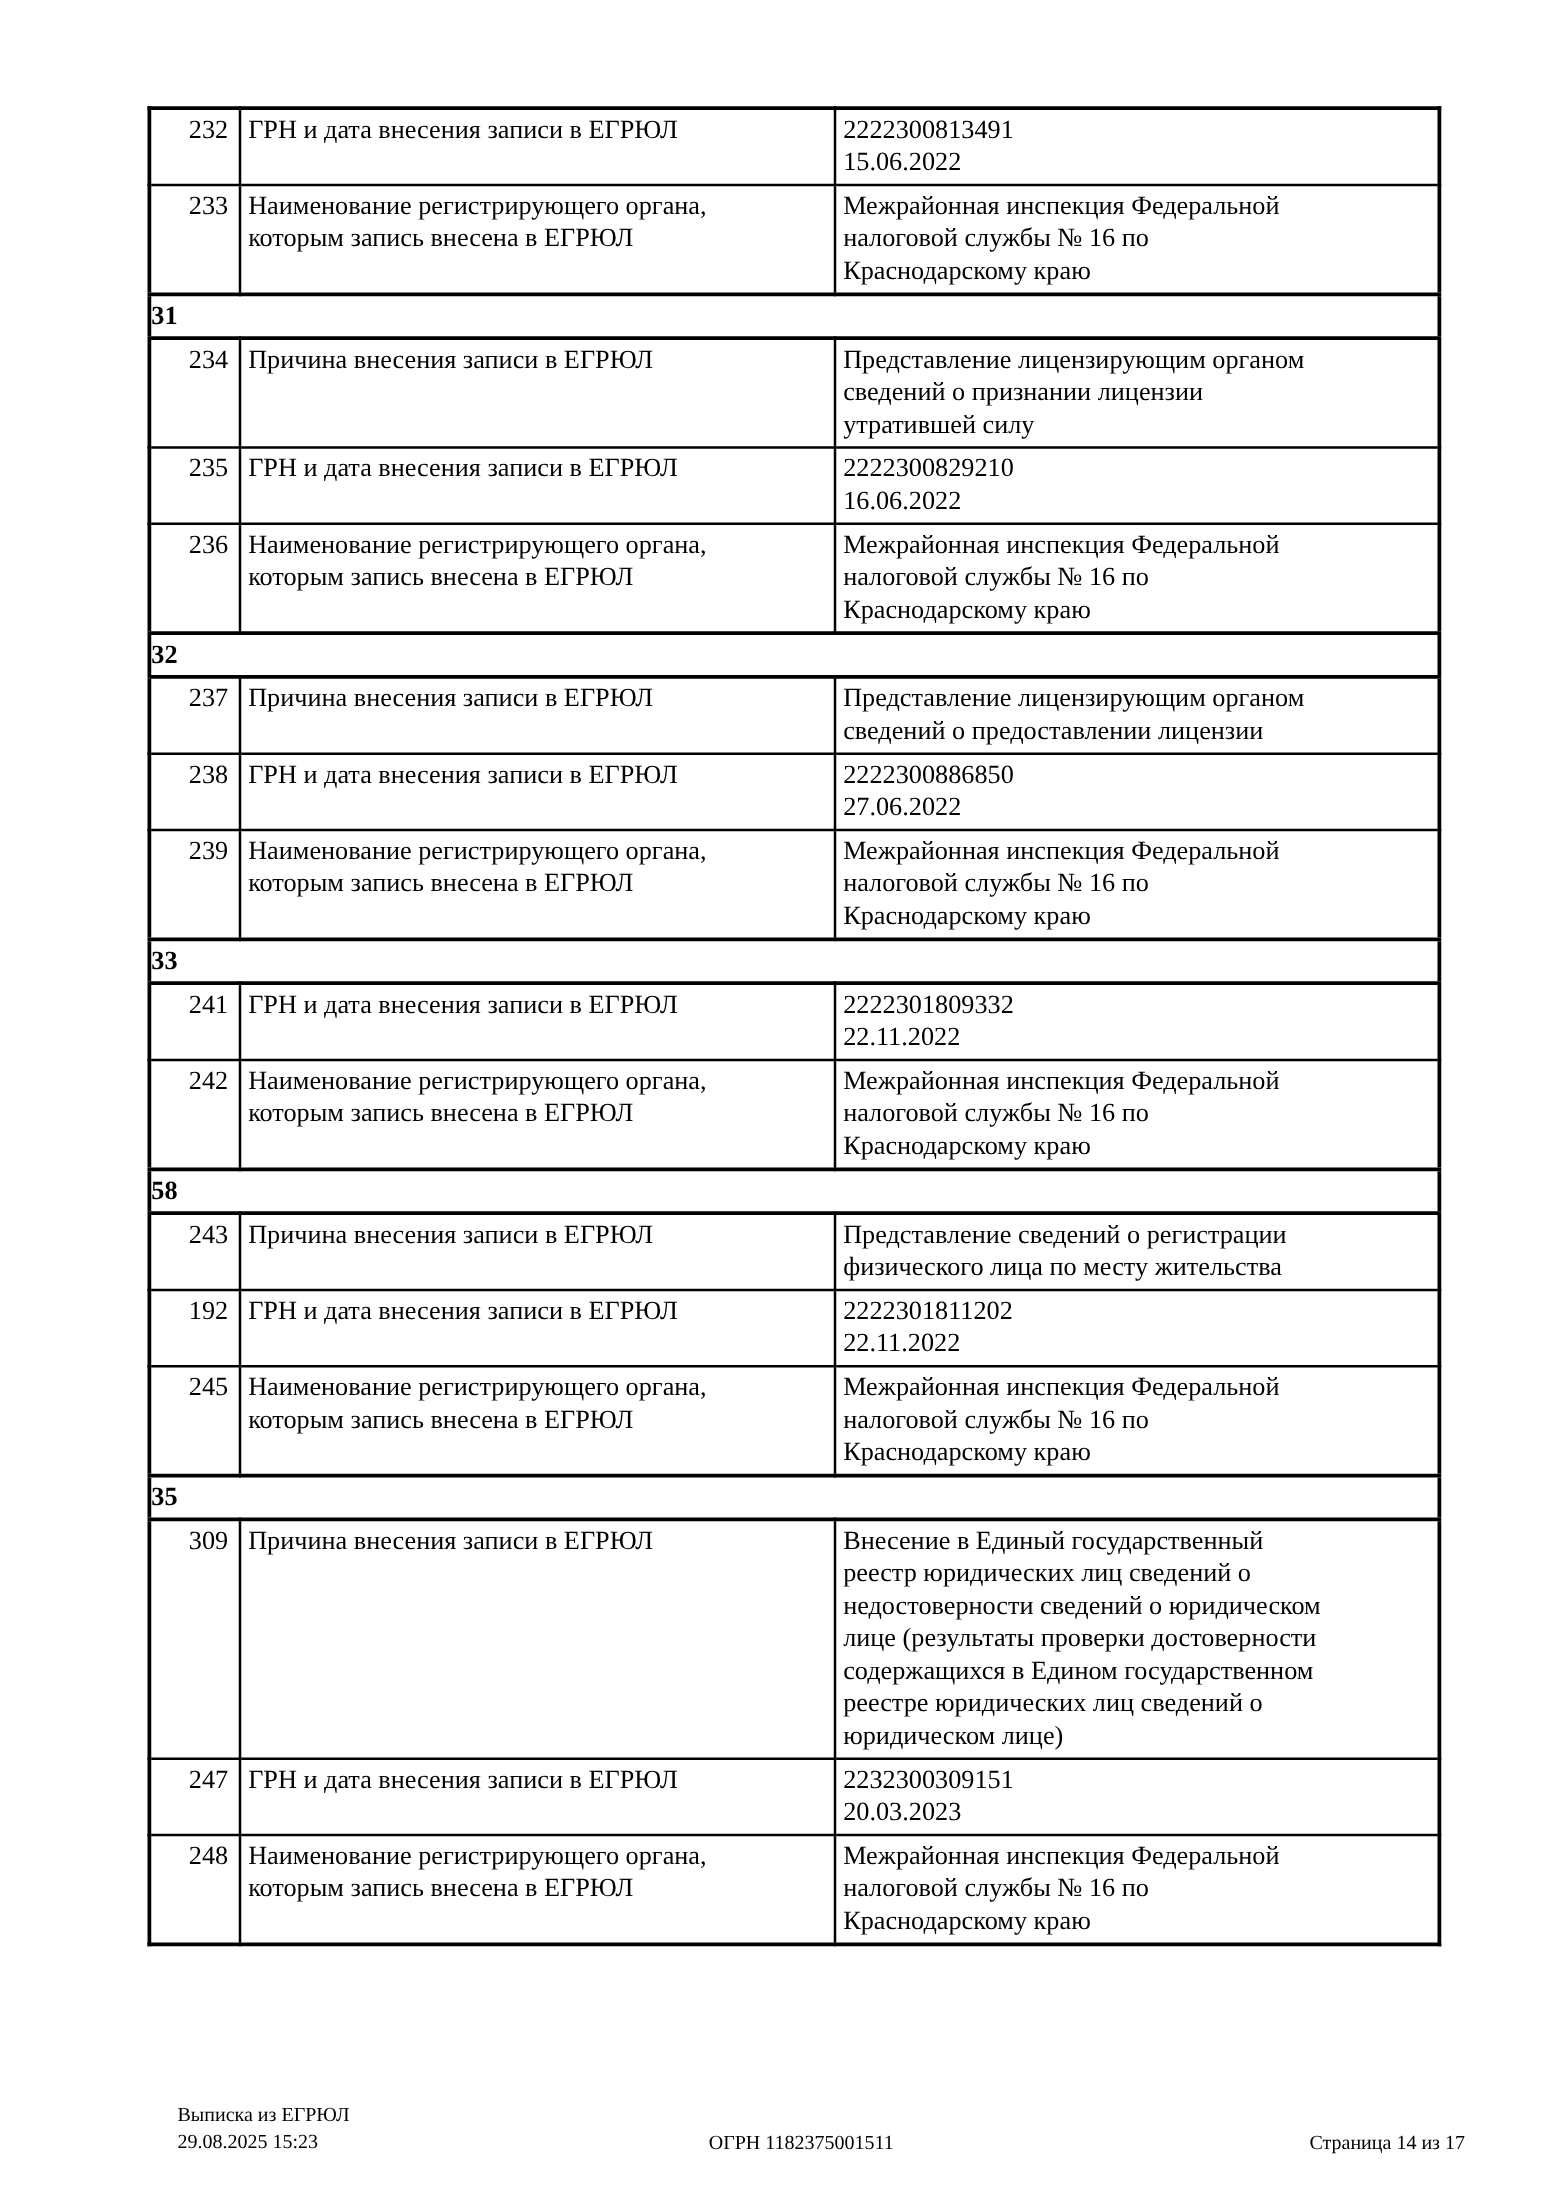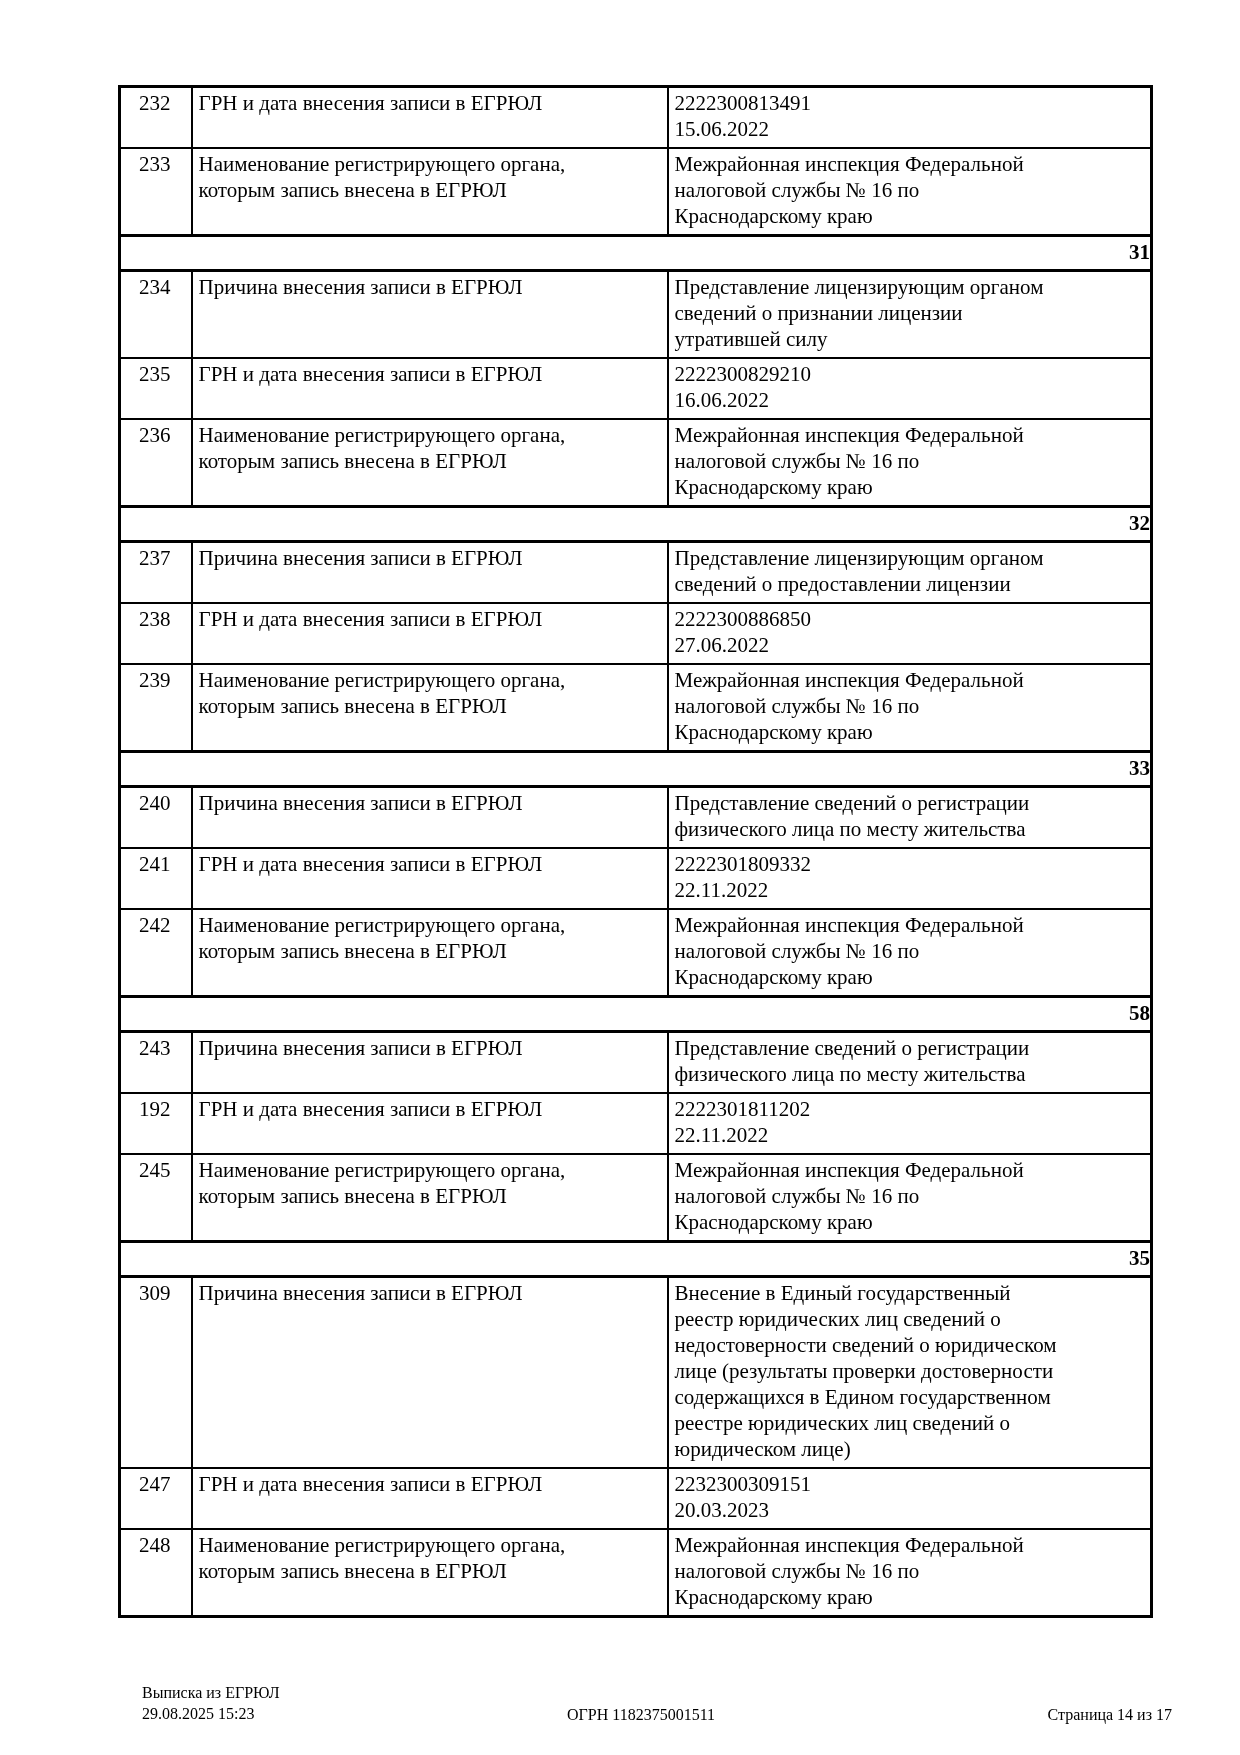--- a/index.html
+++ b/index.html
@@ -31,26 +31,26 @@
   table.records td {
     border: 2px solid #000;
     vertical-align: top;
     font-size: 21px;
     line-height: 26px;
     padding: 2px 8px 5px 6px;
     white-space: pre-line;
     overflow: hidden;
   }
   td.num {
-    text-align: center;
+    text-align: right;
     padding-right: 10px;
     white-space: normal;
   }
   tr.section td {
-    text-align: right;
+    text-align: left;
     font-weight: bold;
     white-space: normal;
     padding: 2px 0 4px 0;
     border-top: 3px solid #000;
     border-bottom: 3px solid #000;
   }
   .footer {
     position: absolute;
     left: 110px;
     width: 1062px;
@@ -145,26 +145,20 @@
         <tr>
       <td class="num">239</td>
       <td class="field">Наименование регистрирующего органа,
 которым запись внесена в ЕГРЮЛ</td>
       <td class="value">Межрайонная инспекция Федеральной
 налоговой службы № 16 по
 Краснодарскому краю</td>
     </tr>
         <tr class="section">
       <td colspan="3">33</td>
-    </tr>
-        <tr>
-      <td class="num">240</td>
-      <td class="field">Причина внесения записи в ЕГРЮЛ</td>
-      <td class="value">Представление сведений о регистрации
-физического лица по месту жительства</td>
     </tr>
         <tr>
       <td class="num">241</td>
       <td class="field">ГРН и дата внесения записи в ЕГРЮЛ</td>
       <td class="value">2222301809332
 22.11.2022</td>
     </tr>
         <tr>
       <td class="num">242</td>
       <td class="field">Наименование регистрирующего органа,

